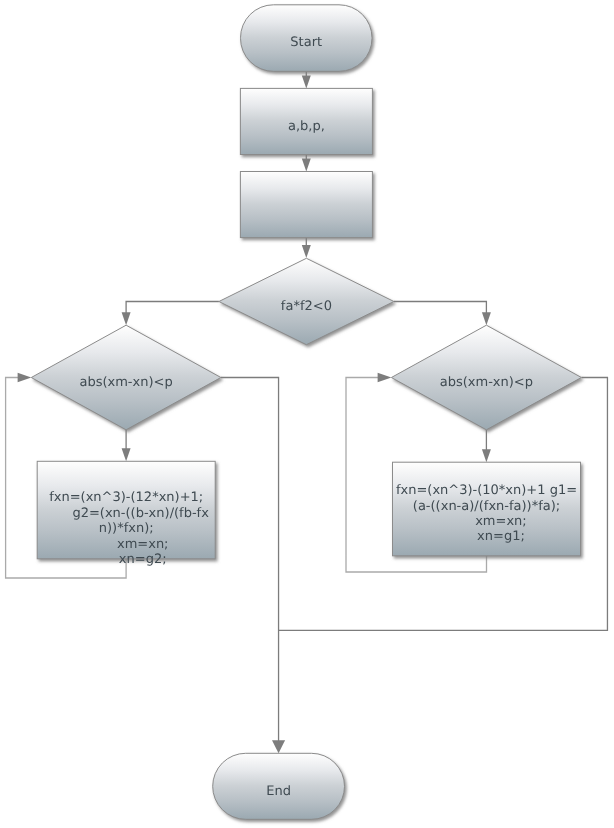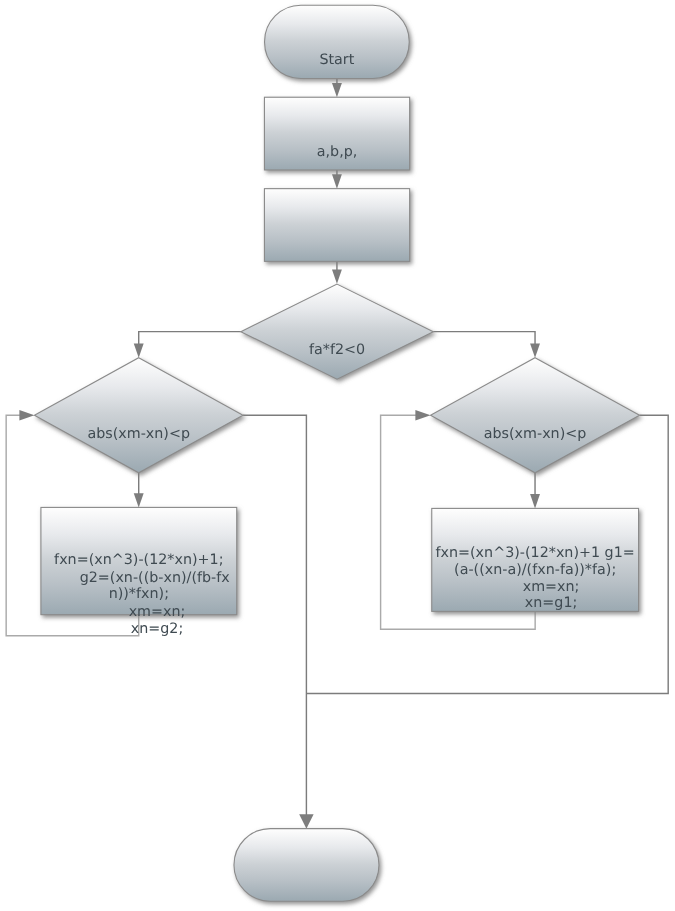--- a/index.html
+++ b/index.html
@@ -5,21 +5,21 @@
   html,body{margin:0;padding:0;background:#ffffff;}
   body{width:614px;height:828px;overflow:hidden;font-family:"DejaVu Sans",sans-serif;}
   #canvas{position:relative;width:614px;height:828px;background:#fff;}
   svg.flow{position:absolute;left:0;top:0;width:614px;height:828px;display:block;}
   .node-label{
     position:absolute;text-align:center;font-size:13px;color:#3f4a51;
     -webkit-font-smoothing:antialiased;text-rendering:geometricPrecision;
     line-height:15.4px;white-space:pre;font-family:"DejaVu Sans",sans-serif;
     display:flex;align-items:center;justify-content:center;
   }
-  .node-label > span{display:block;width:100%;position:relative;top:17px;}
+  .node-label > span{display:block;width:100%;position:relative;top:5px;}
 </style>
 </head>
 <body>
 
 <div id="canvas">
 
   <svg class="flow" viewBox="0 0 614 828">
     <defs>
       <linearGradient id="shapeGrad" x1="0" y1="0" x2="0" y2="1">
         <stop offset="0" stop-color="#fefefe"></stop>
@@ -85,18 +85,20 @@
     <span>abs(xm-xn)&lt;p</span></div>
   <div class="node-label" style="left:391.4px;top:325.2px;width:190px;height:104.6px;">
     <span>abs(xm-xn)&lt;p</span></div>
   <div class="node-label" style="left:37.2px;top:461.3px;width:178px;height:125px;">
     <span>fxn=(xn^3)-(12*xn)+1;
        g2=(xn-((b-xn)/(fb-fx
 n))*fxn);
         xm=xn;
         xn=g2;</span></div>
   <div class="node-label" style="left:392.5px;top:462.2px;width:188px;height:93.6px;">
-    <span>fxn=(xn^3)-(12*xn)+1 g1=
+    <span>fxn=(xn^3)-(10*xn)+1 g1=
 (a-((xn-a)/(fxn-fa))*fa);
        xm=xn;
        xn=g1;</span></div>
+  <div class="node-label" style="left:212.7px;top:753.3px;width:131.8px;height:66px;">
+    <span>End</span></div>
 
 </div>
 
 </body></html>

